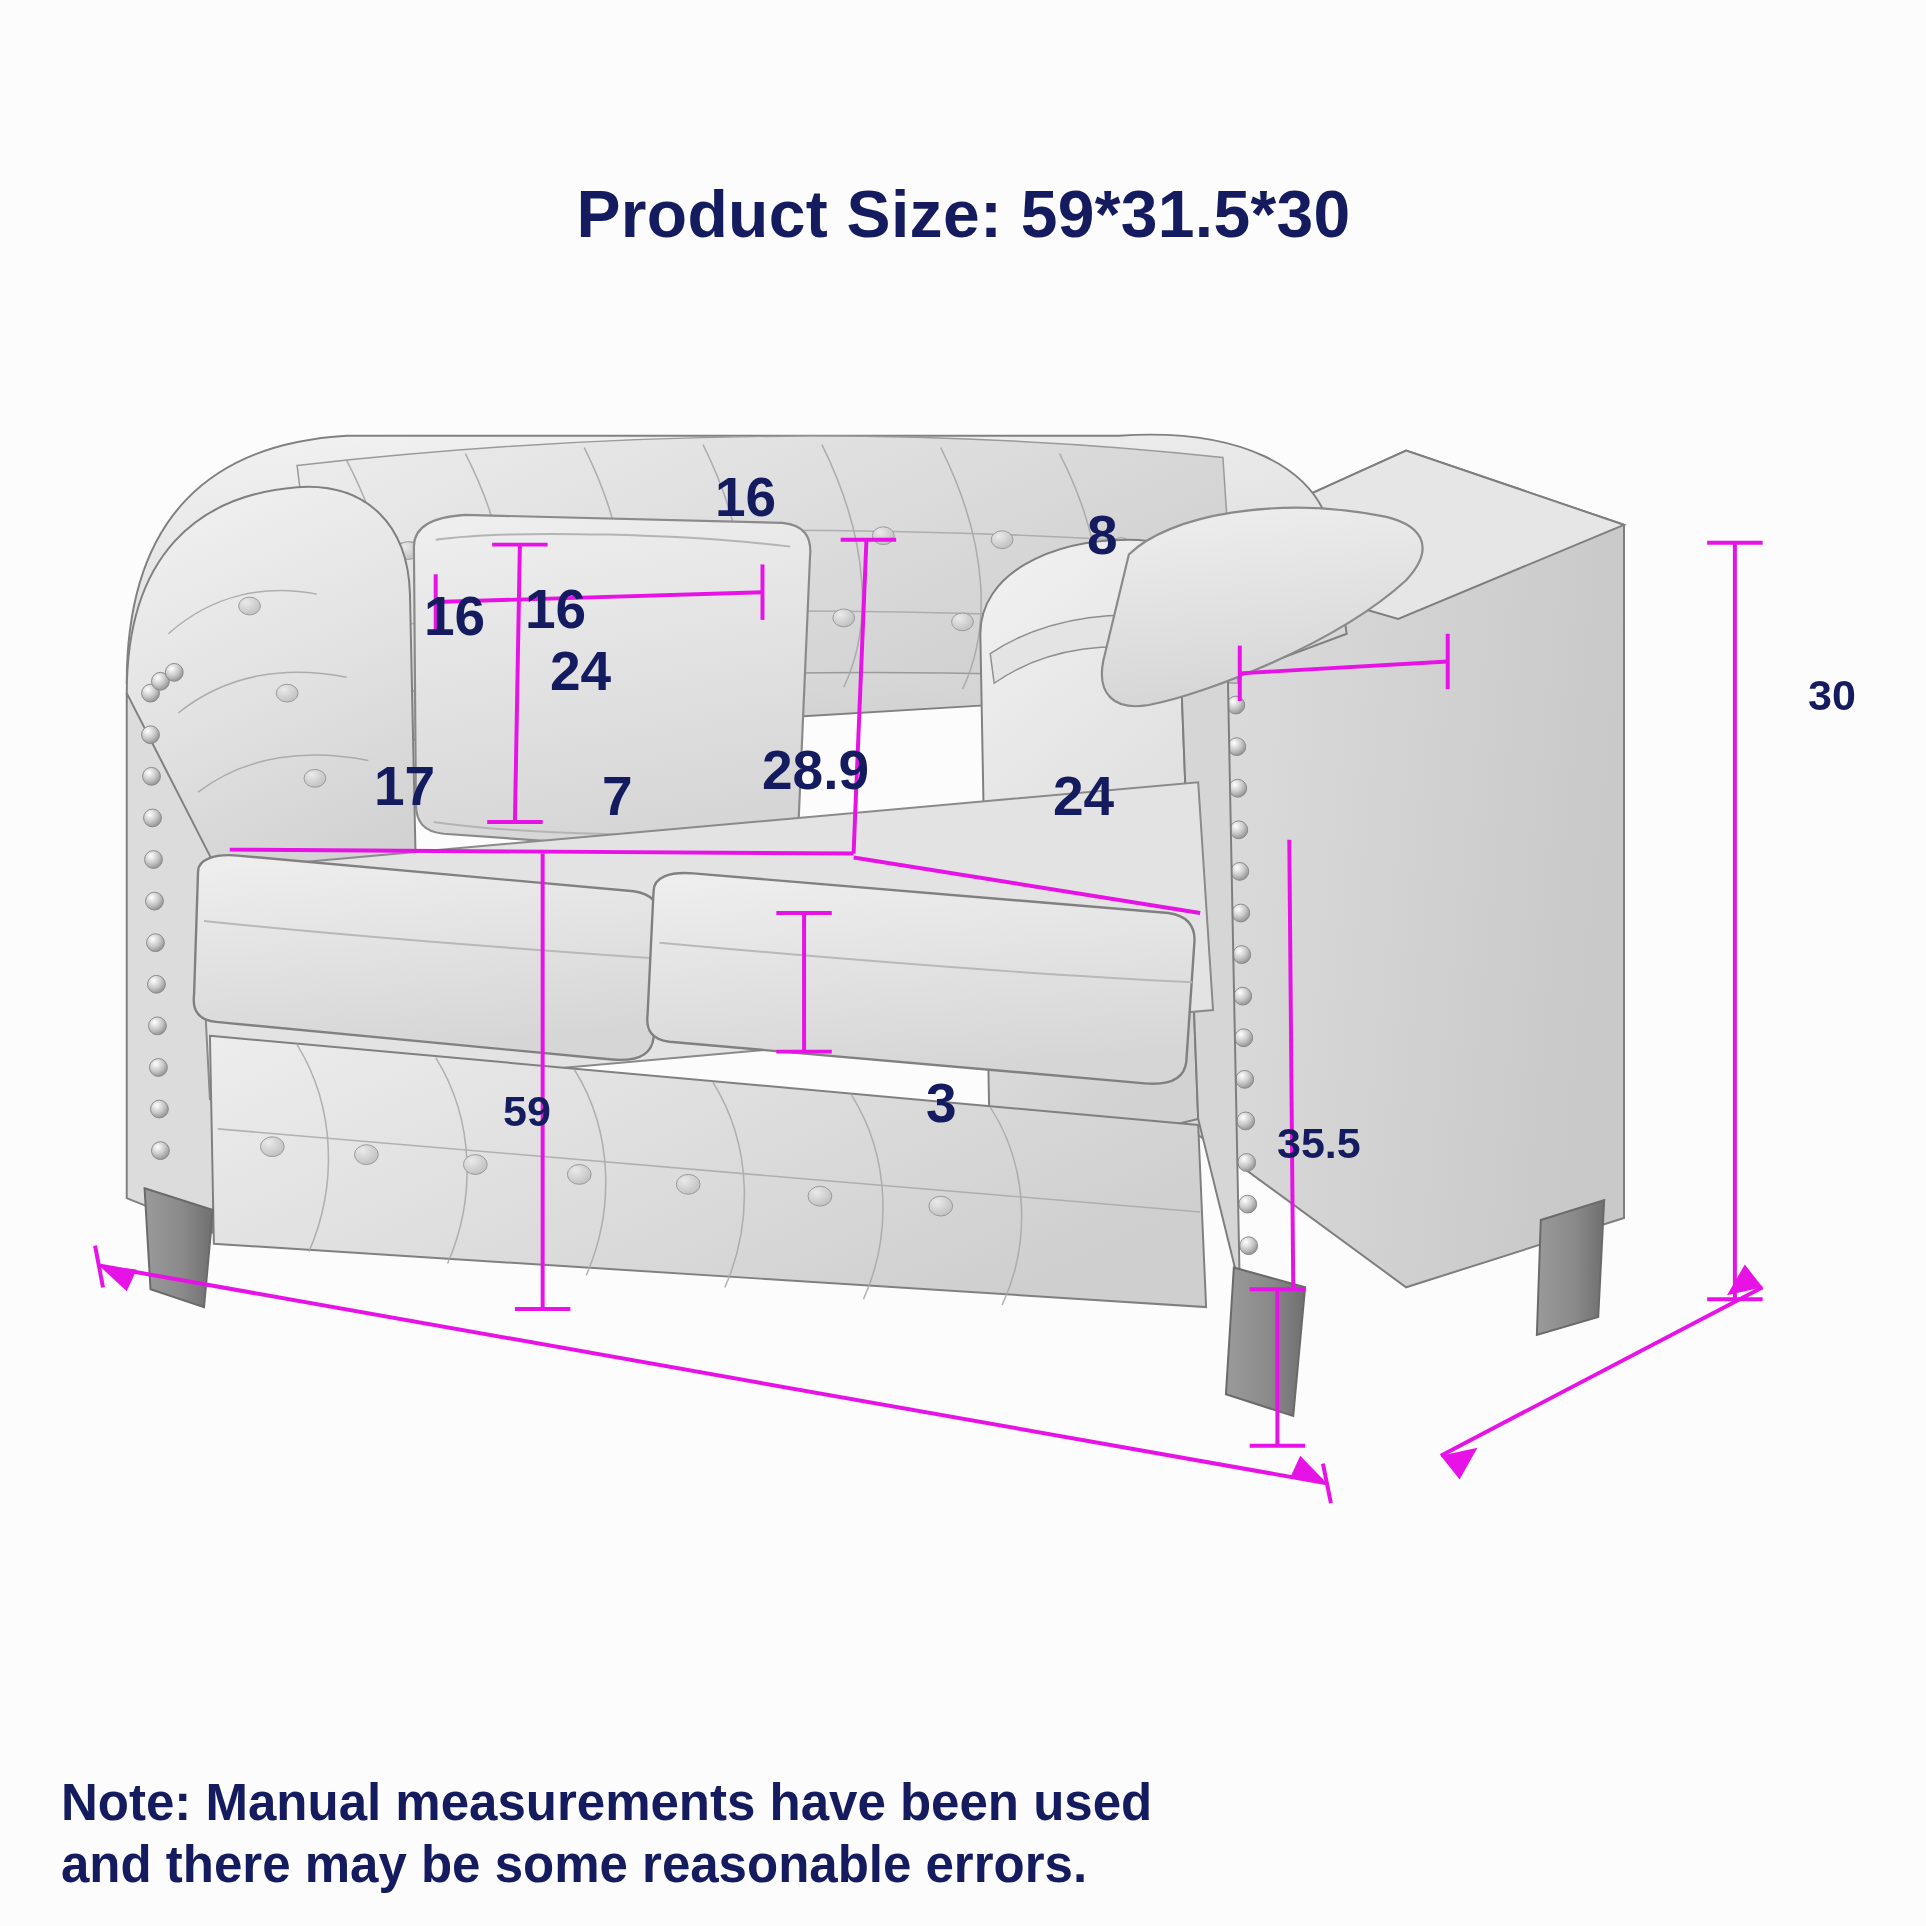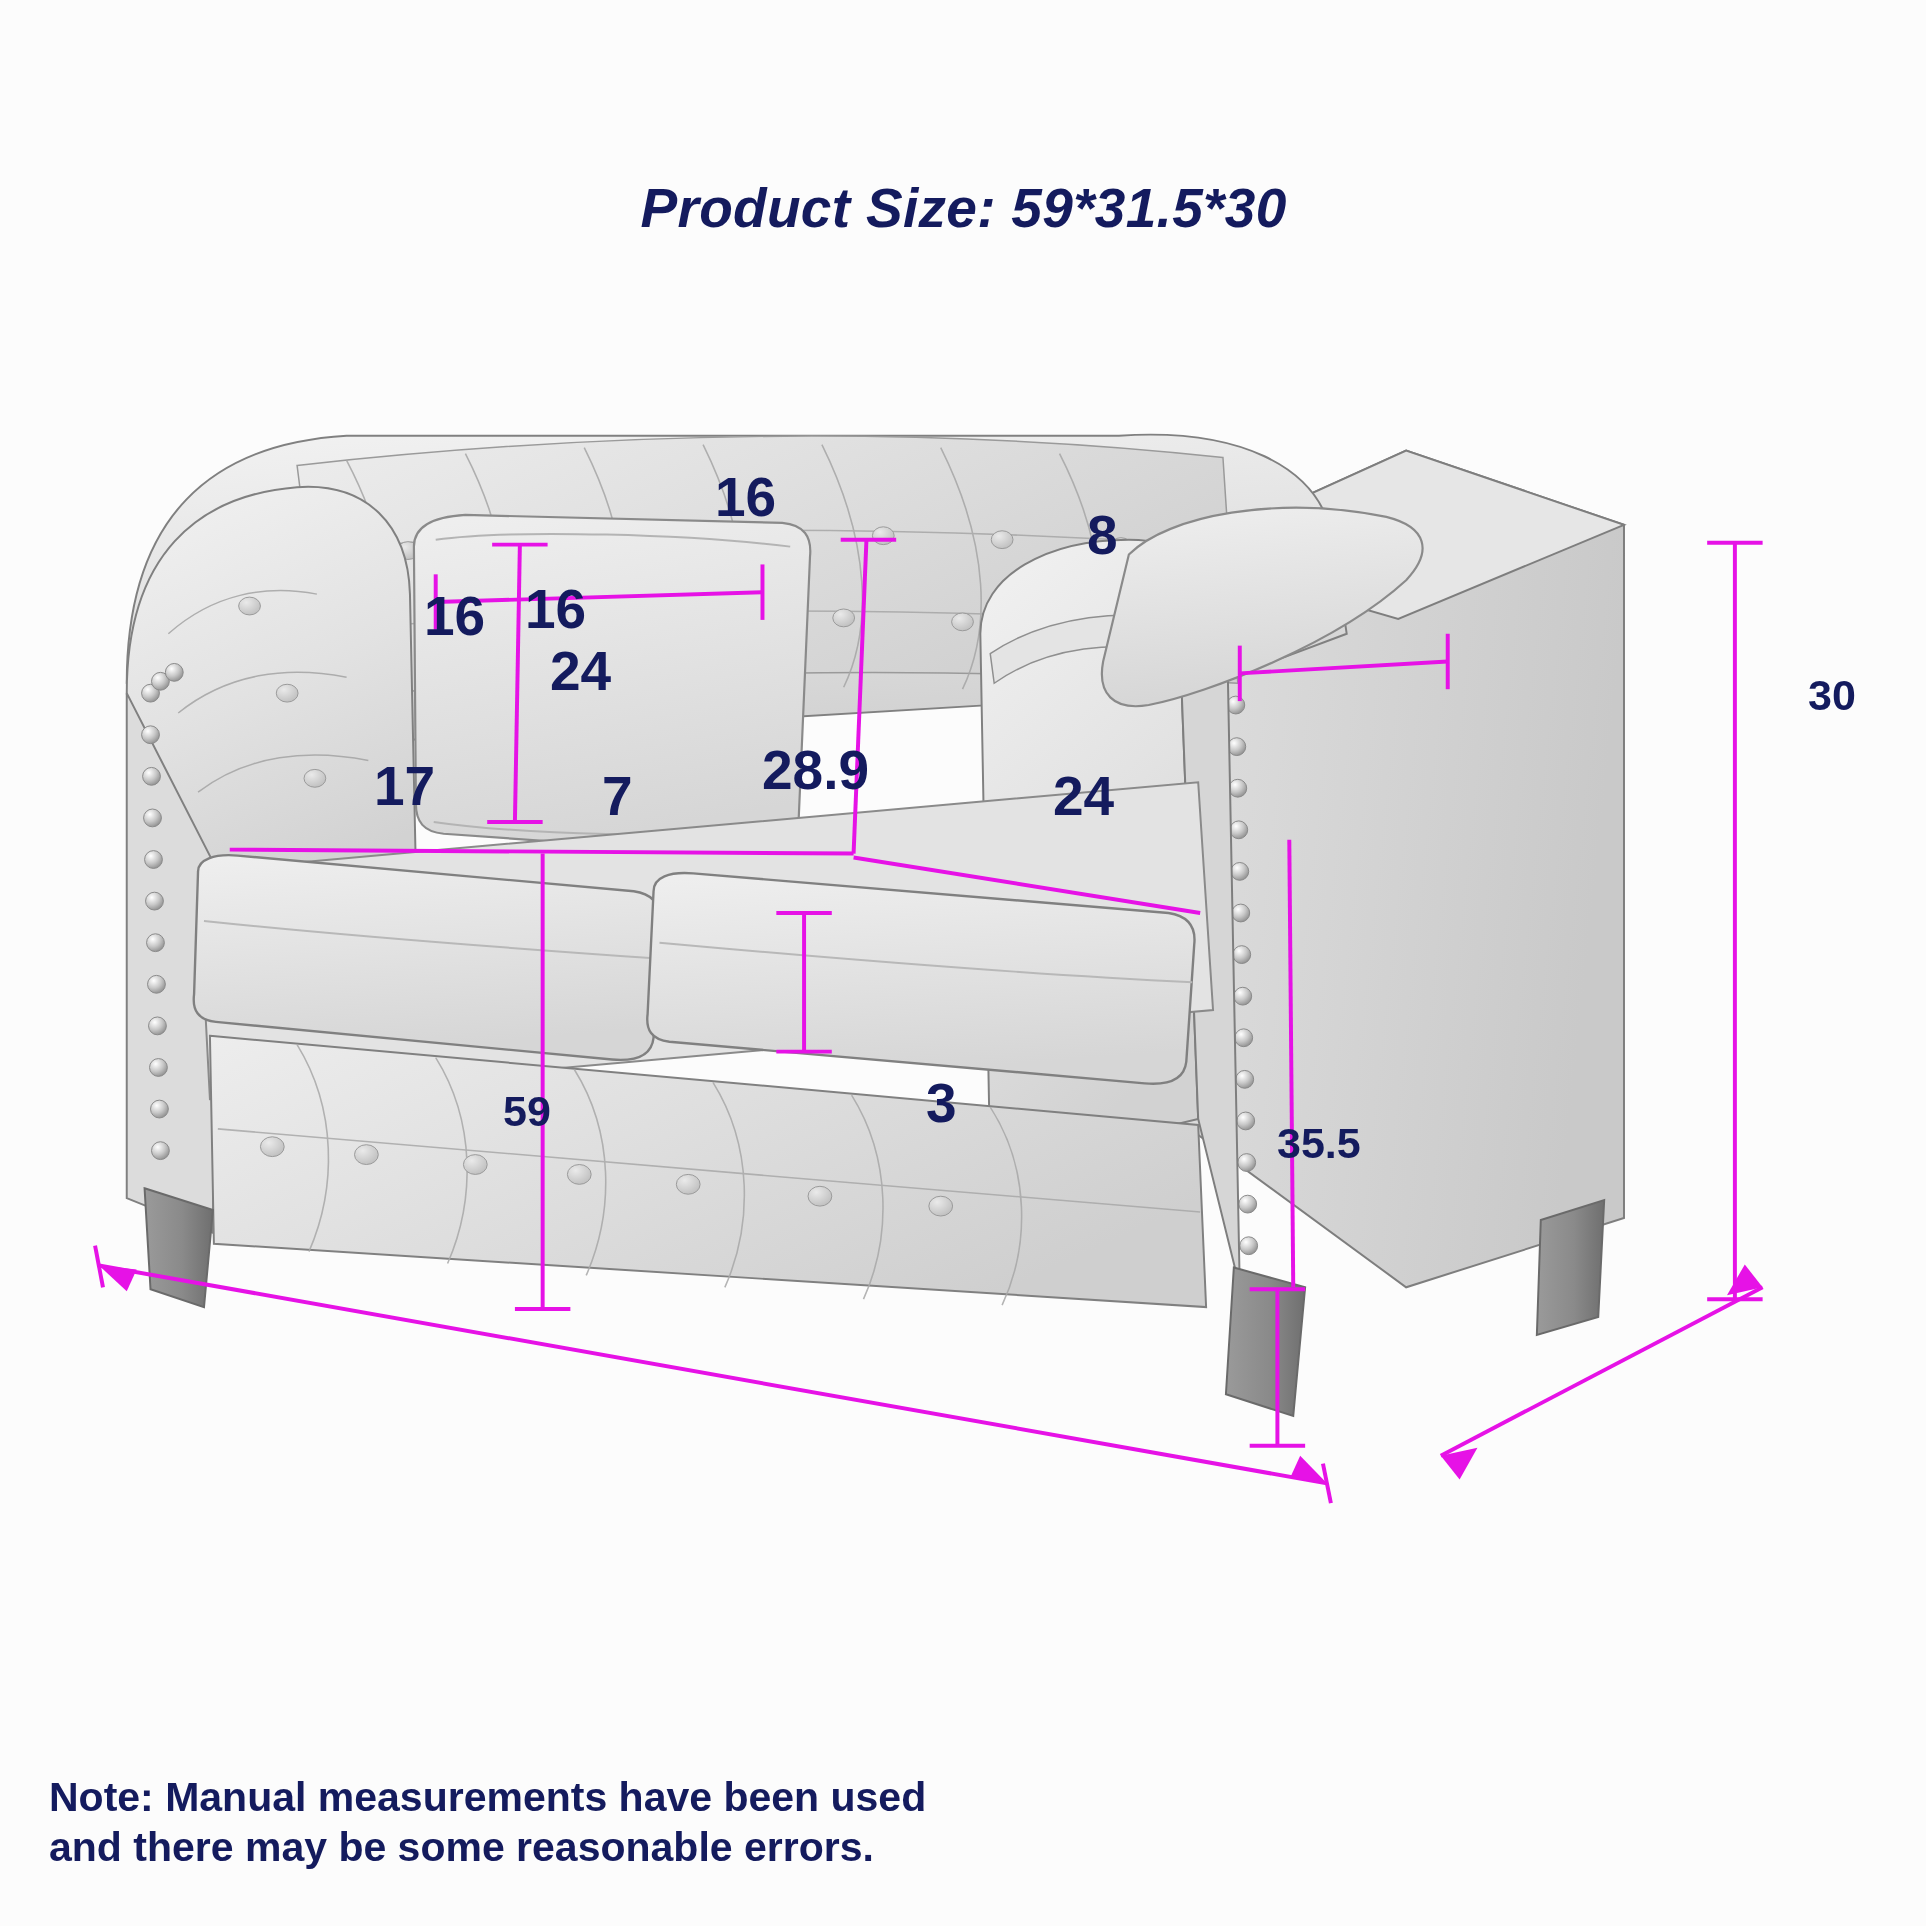--- a/index.html
+++ b/index.html
@@ -8,27 +8,27 @@
     font-family:"Liberation Sans",sans-serif;
     background:#fcfcfc;
     position:relative;
     overflow:hidden;
   }
   #stage{position:absolute;inset:0;}
   .txt{position:absolute;color:#141b5e;font-weight:bold;white-space:pre;}
 
   #title{
     top:176px;left:0;width:100%;text-align:center;
-    font-size:55px;letter-spacing:0.3px;font-style:italic;
+    font-size:66px;letter-spacing:0.3px;
   }
   #unit{
     left:59px;top:1604px;font-size:121px;letter-spacing:-1px;
   }
   #note{
-    left:49px;top:1772px;font-size:41px;line-height:1.22;
+    left:61px;top:1772px;font-size:51px;line-height:1.22;
   }
 
   
   .dim{font-size:55px;}
   .dim.big{font-size:43px;}
 
   svg{position:absolute;top:0;left:0;}
   .mag{stroke:#e612e6;fill:none;}
   .magf{fill:#e612e6;}
 </style>

